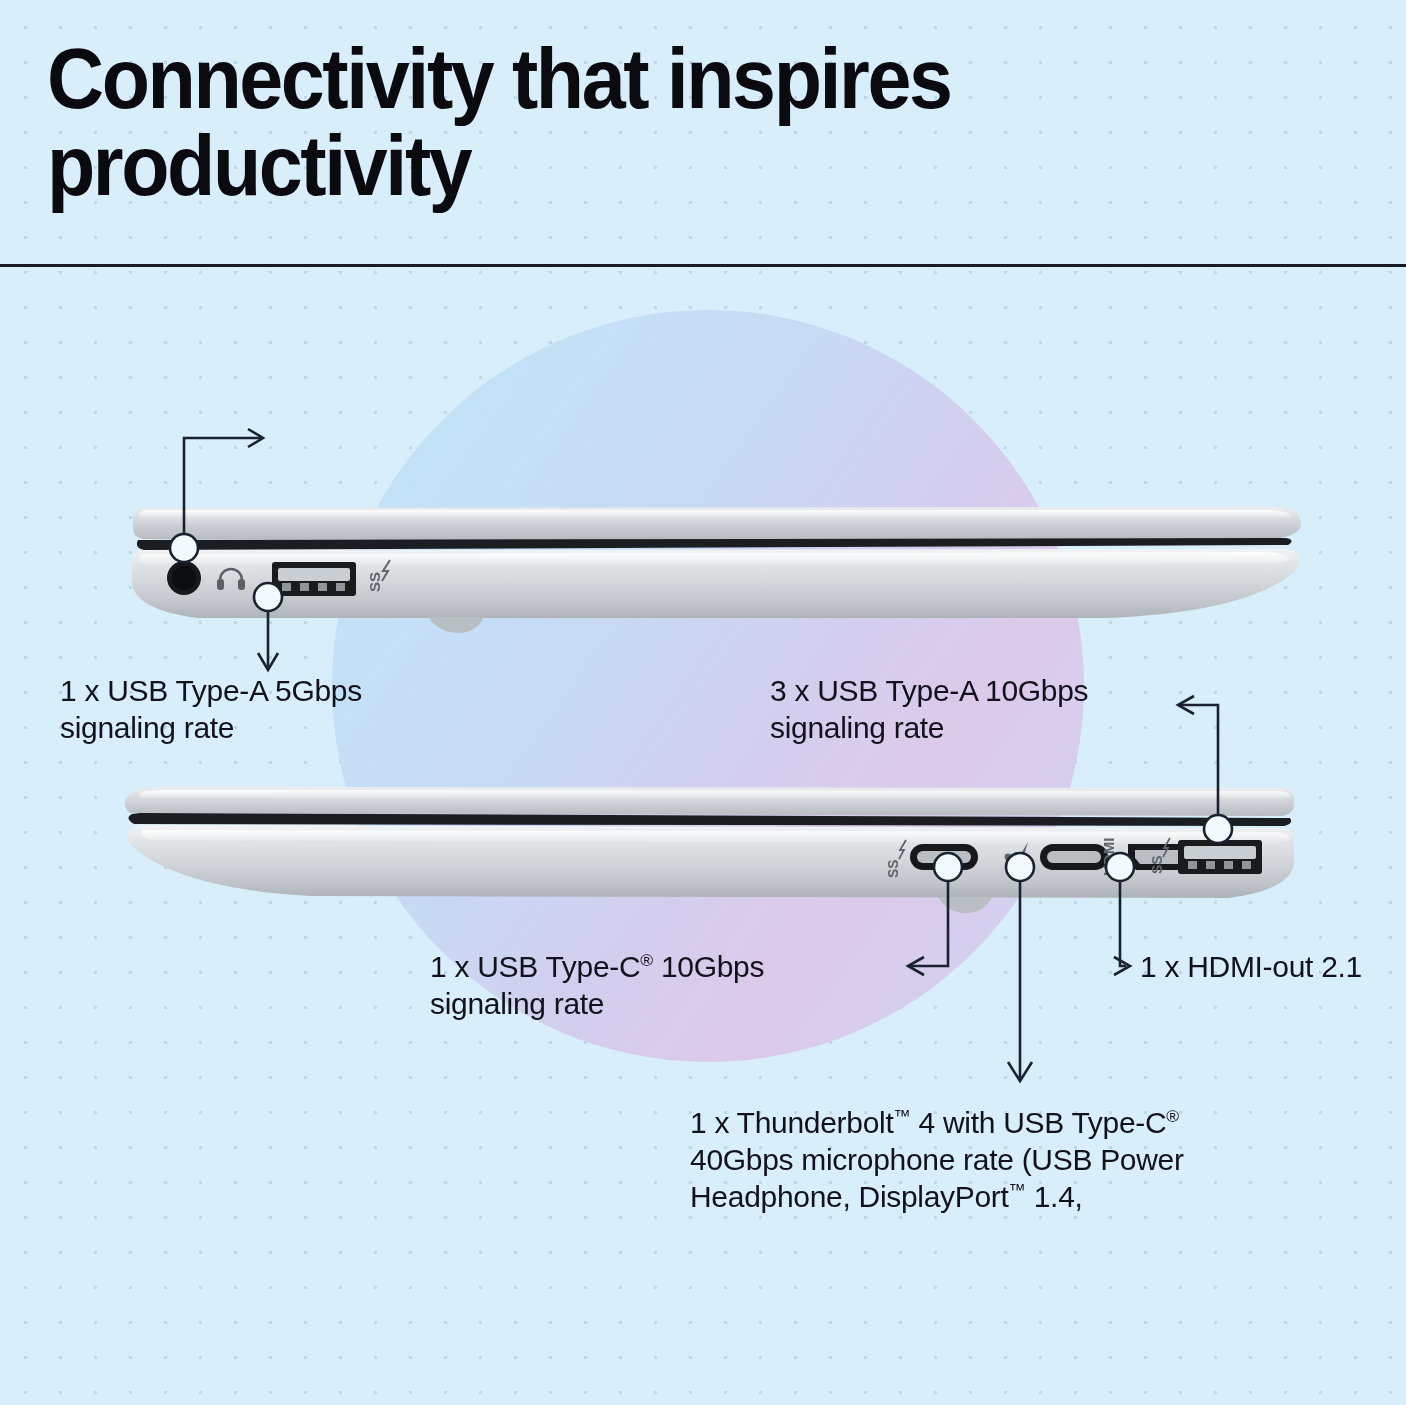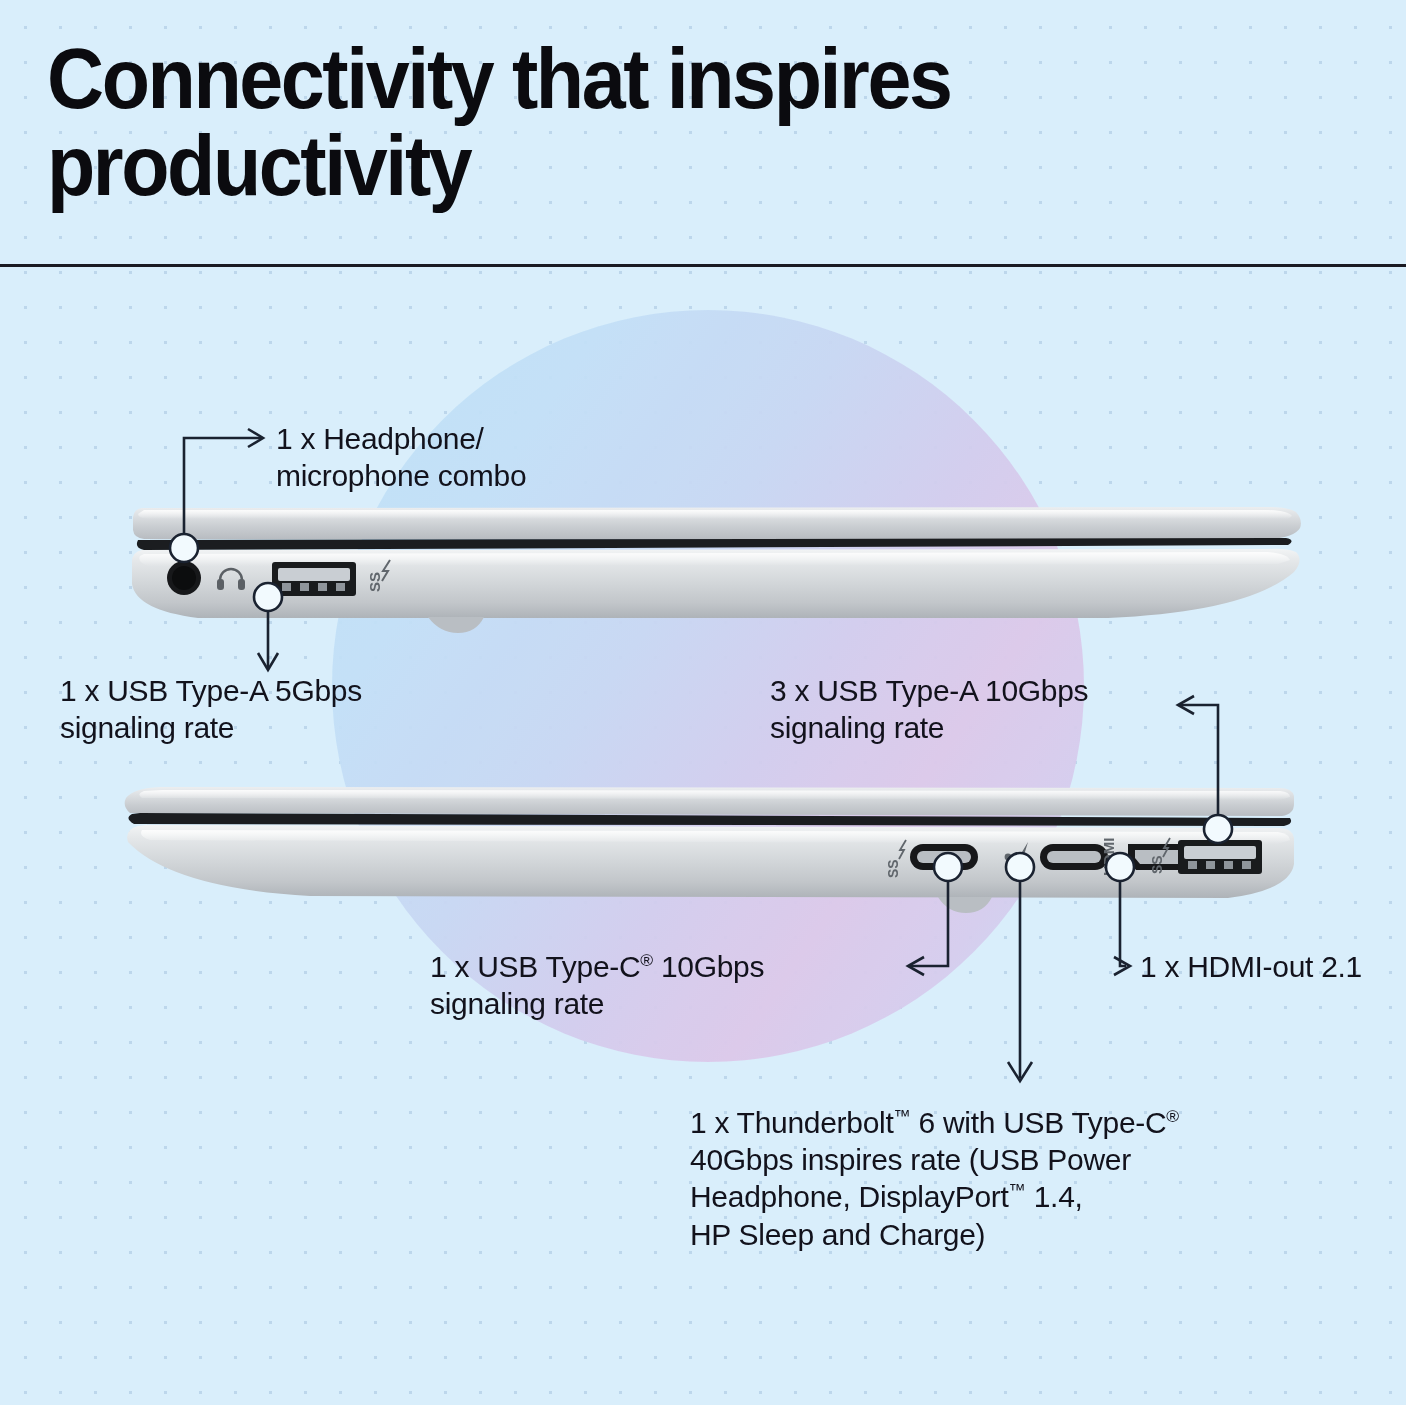--- a/index.html
+++ b/index.html
@@ -287,29 +287,27 @@
   </svg>
 
   <div class="header">
     <div class="headline">
       <span>Connectivity that inspires</span>
       <span class="l2">productivity</span>
     </div>
   </div>
   <div class="header-rule"></div>
 
-  <div class="anno l" id="anno-headphone">1 x Headphone/
-microphone combo</div>
 
   <div class="anno c" id="anno-usba5">1 x USB Type-A 5Gbps
 signaling rate</div>
 
   <div class="anno c" id="anno-usba10">3 x USB Type-A 10Gbps
 signaling rate</div>
 
   <div class="anno c" id="anno-usbc10"><span>1 x USB Type-C</span><sup>®</sup><span> 10Gbps
 signaling rate</span></div>
 
   <div class="anno l" id="anno-hdmi">1 x HDMI-out 2.1</div>
 
-  <div class="anno c" id="anno-thunderbolt"><span>1 x Thunderbolt</span><sup>™</sup><span> 6 with USB Type-C</span><sup>®</sup><br><span>40Gbps inspires rate (USB Power</span><br><span>Headphone, DisplayPort</span><sup>™</sup><span> 1.4,</span><br><span>HP Sleep and Charge)</span></div>
+  <div class="anno c" id="anno-thunderbolt"><span>1 x Thunderbolt</span><sup>™</sup><span> 4 with USB Type-C</span><sup>®</sup><br><span>40Gbps microphone rate (USB Power</span><br><span>Headphone, DisplayPort</span><sup>™</sup><span> 1.4,</span><br></div>
 
 </div>
 
 </body></html>

